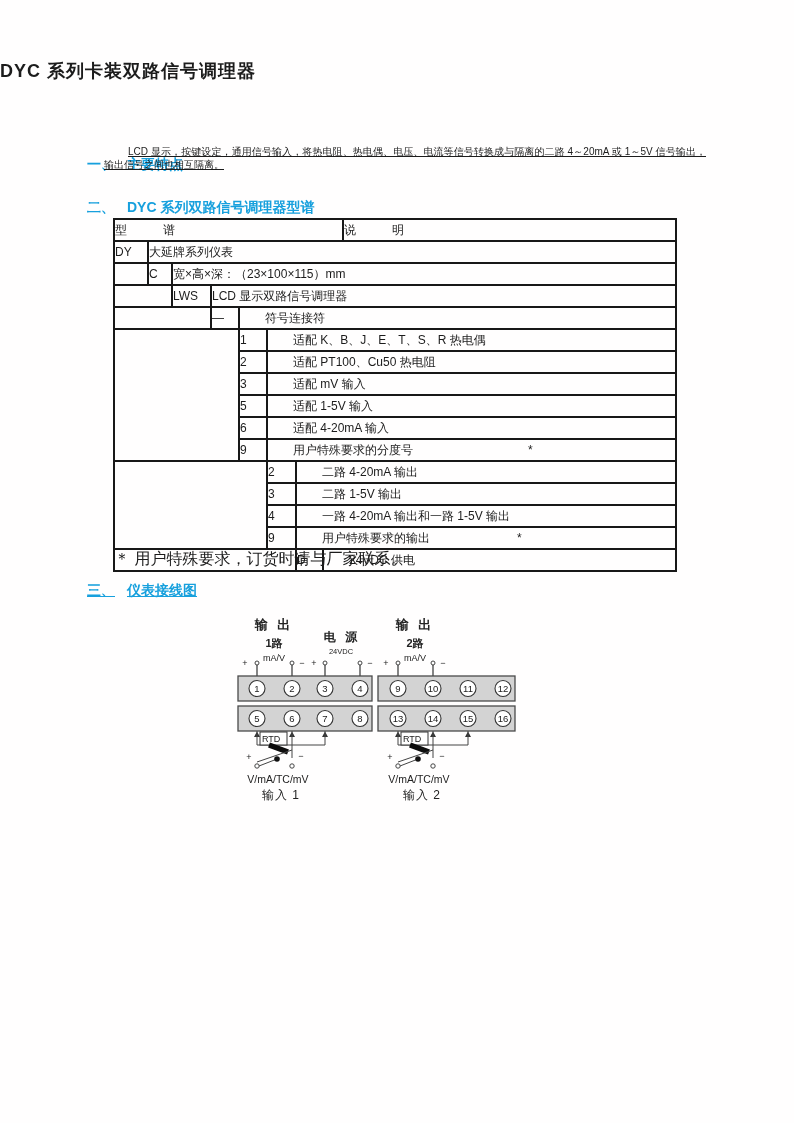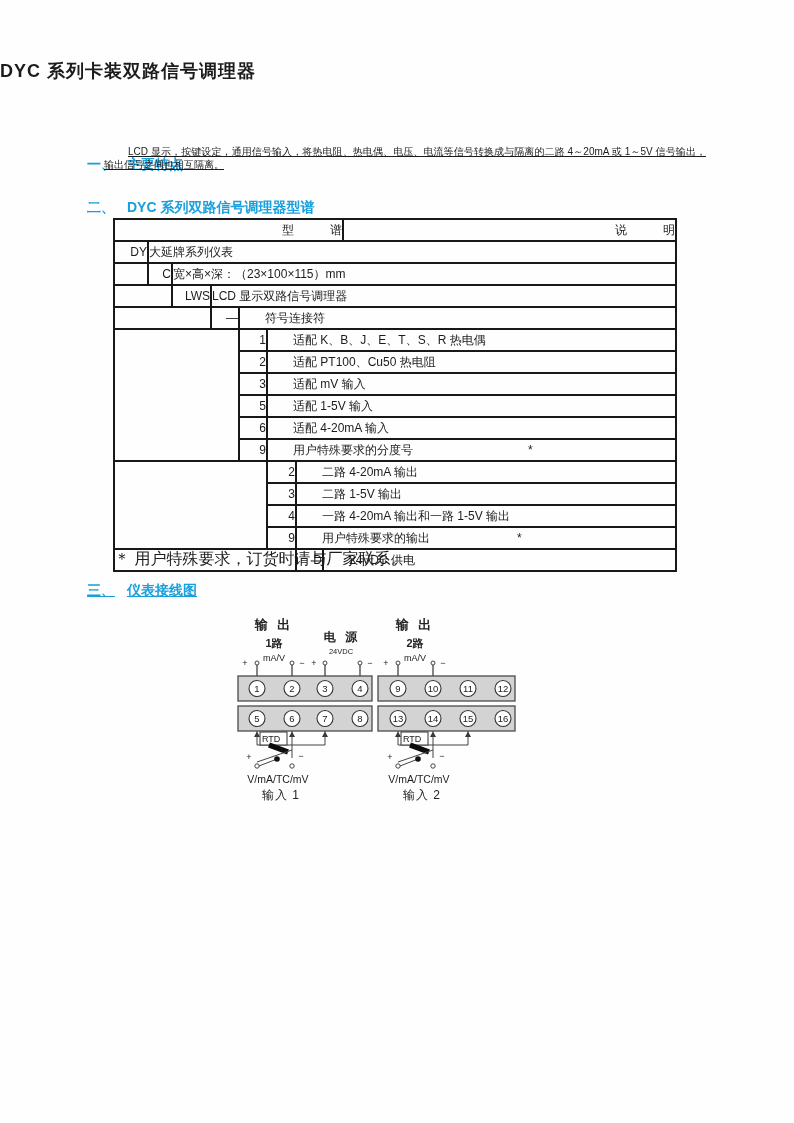--- a/index.html
+++ b/index.html
@@ -29,24 +29,24 @@
   .spec-table{
     position:absolute;top:218px;left:113px;
     border-collapse:collapse;table-layout:fixed;
     font-size:12px;
   }
   .spec-table td{
     border:2px solid #181818;
     height:20px;padding:0;line-height:16px;
     overflow:hidden;white-space:nowrap;
   }
-  .spec-table td.code{text-align:right;}
+  .spec-table td.code{text-align:left;}
   .spec-table td.desc-c{}
   .spec-table td.desc-l{text-align:left;padding-left:25px;position:relative;}
-  .spec-table td.hd{text-align:right;}
+  .spec-table td.hd{text-align:left;}
   .star{position:absolute;top:2px;font-size:12px;}
   .footnote{
     position:absolute;top:549px;left:114px;font-size:16px;
   }
   .diagram-svg{position:absolute;top:610px;left:228px;}
   .diagram-svg text{font-family:"Liberation Sans","DejaVu Sans",sans-serif;fill:#222;}
   .t-big{font-size:13px;font-weight:bold;letter-spacing:3px;}
   .t-ch{font-size:11px;font-weight:bold;}
   .t-sig{font-size:9px;}
   .t-pm{font-size:9px;}

